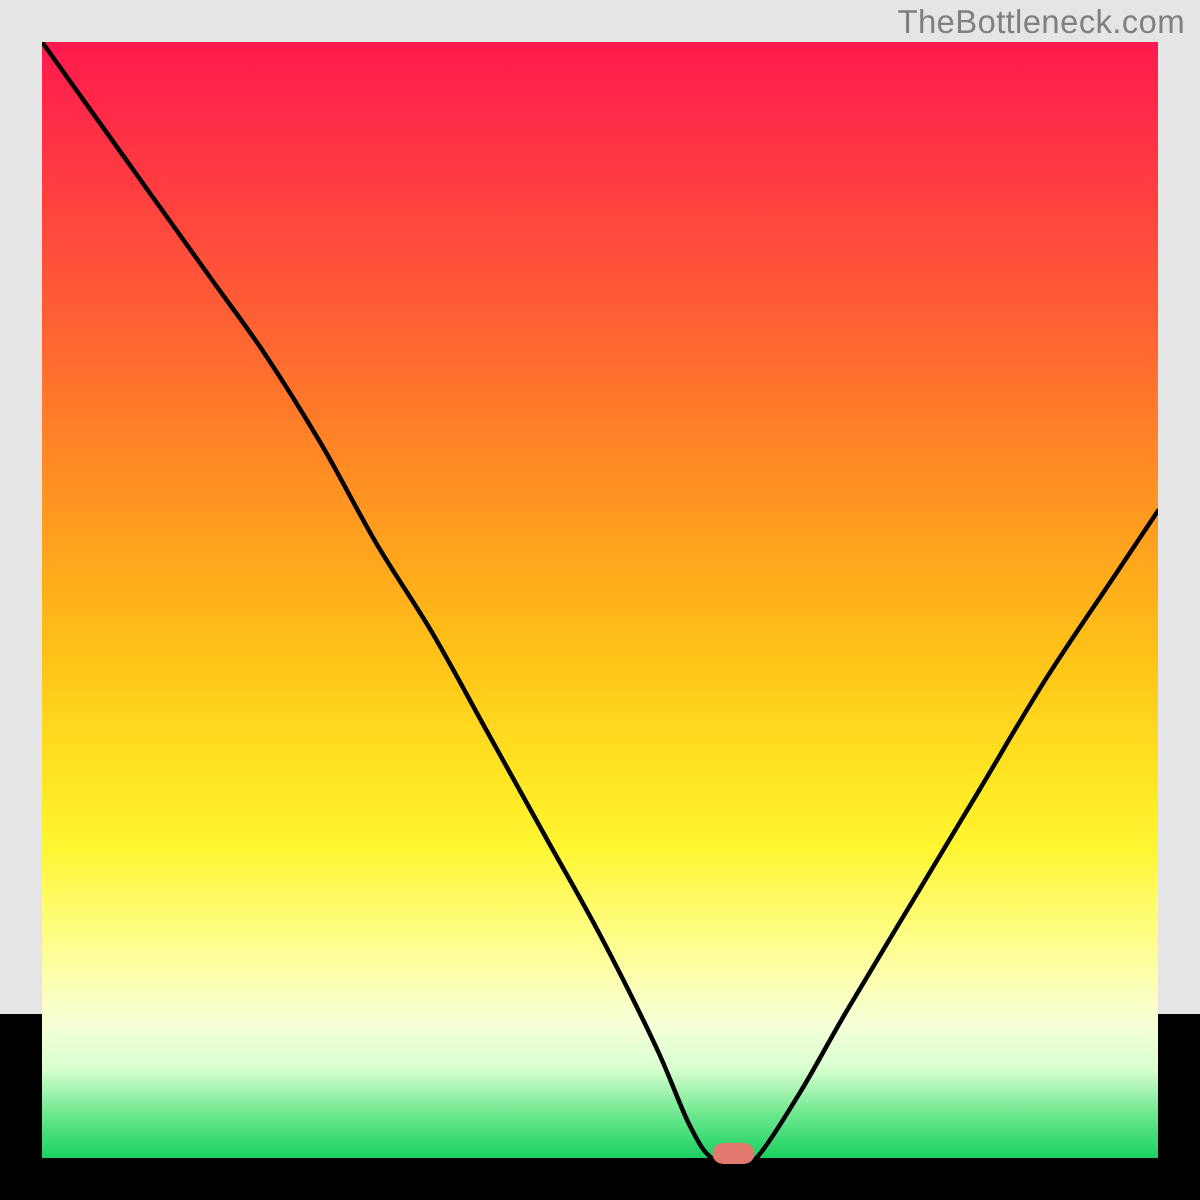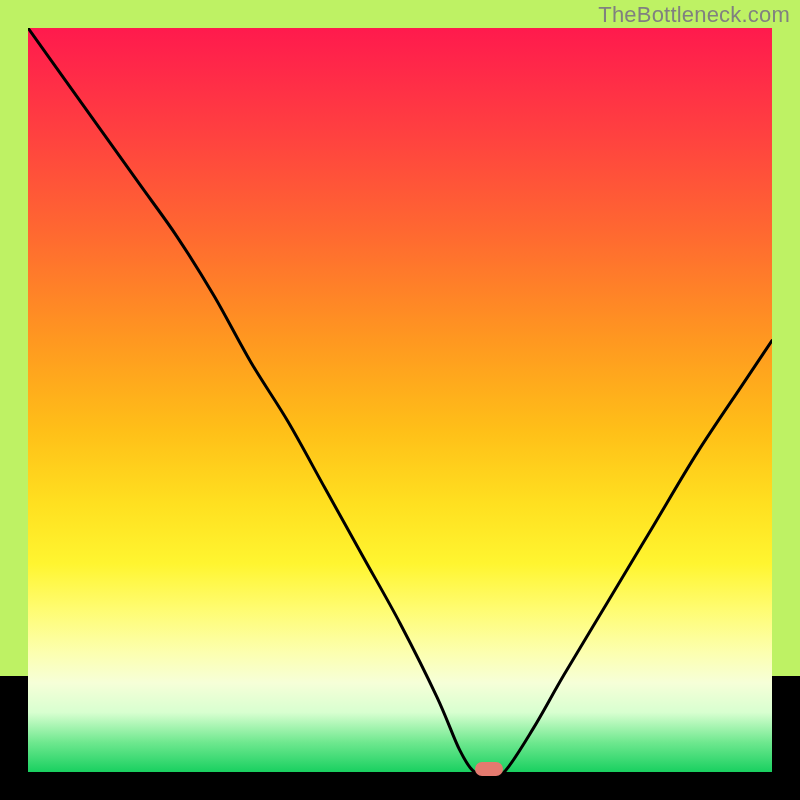--- a/index.html
+++ b/index.html
@@ -8,21 +8,21 @@
     width: 800px;
     height: 800px;
     background: #000;
     overflow: hidden;
     font-family: Arial, Helvetica, sans-serif;
   }
   .frame {
     position: relative;
     width: 800px;
     height: 676px;
-    background: #bef264;
+    background: #e5e5e5;
     text-align: right;
   }
   .watermark {
     position: absolute;
     top: 2px;
     right: 10px;
     color: #808080;
     font-size: 22px;
     font-weight: 500;
     letter-spacing: 0.2px;

